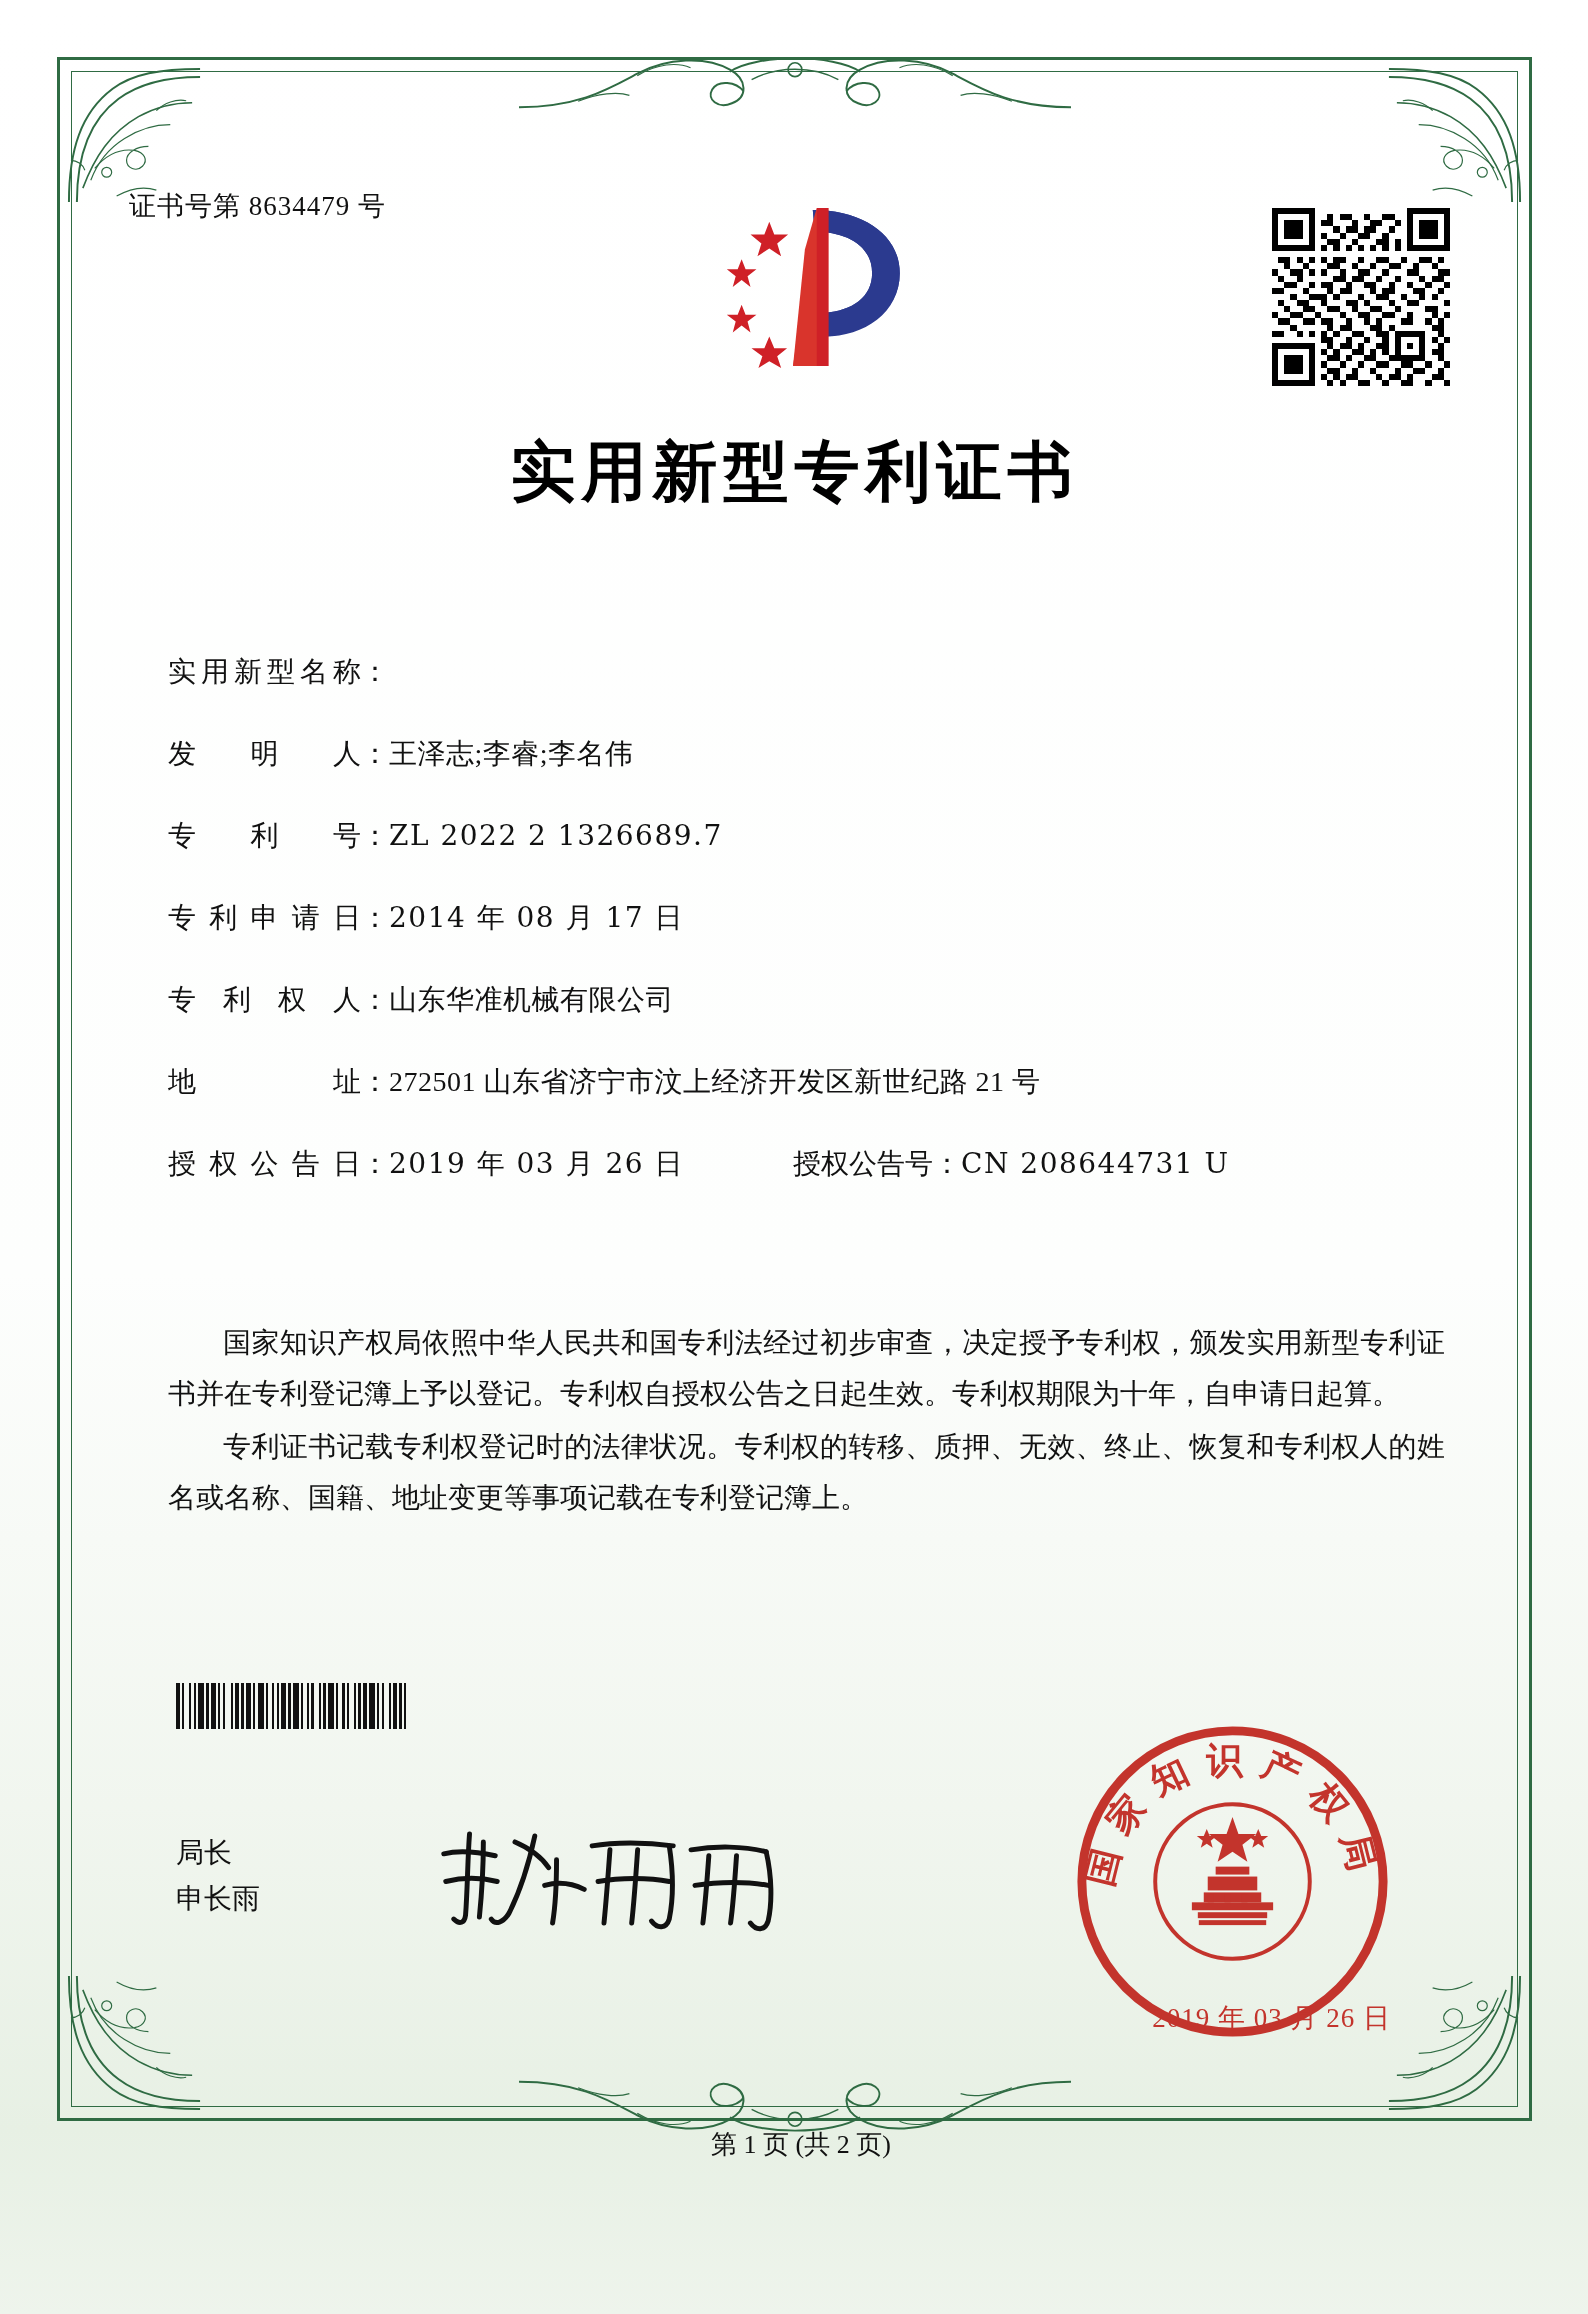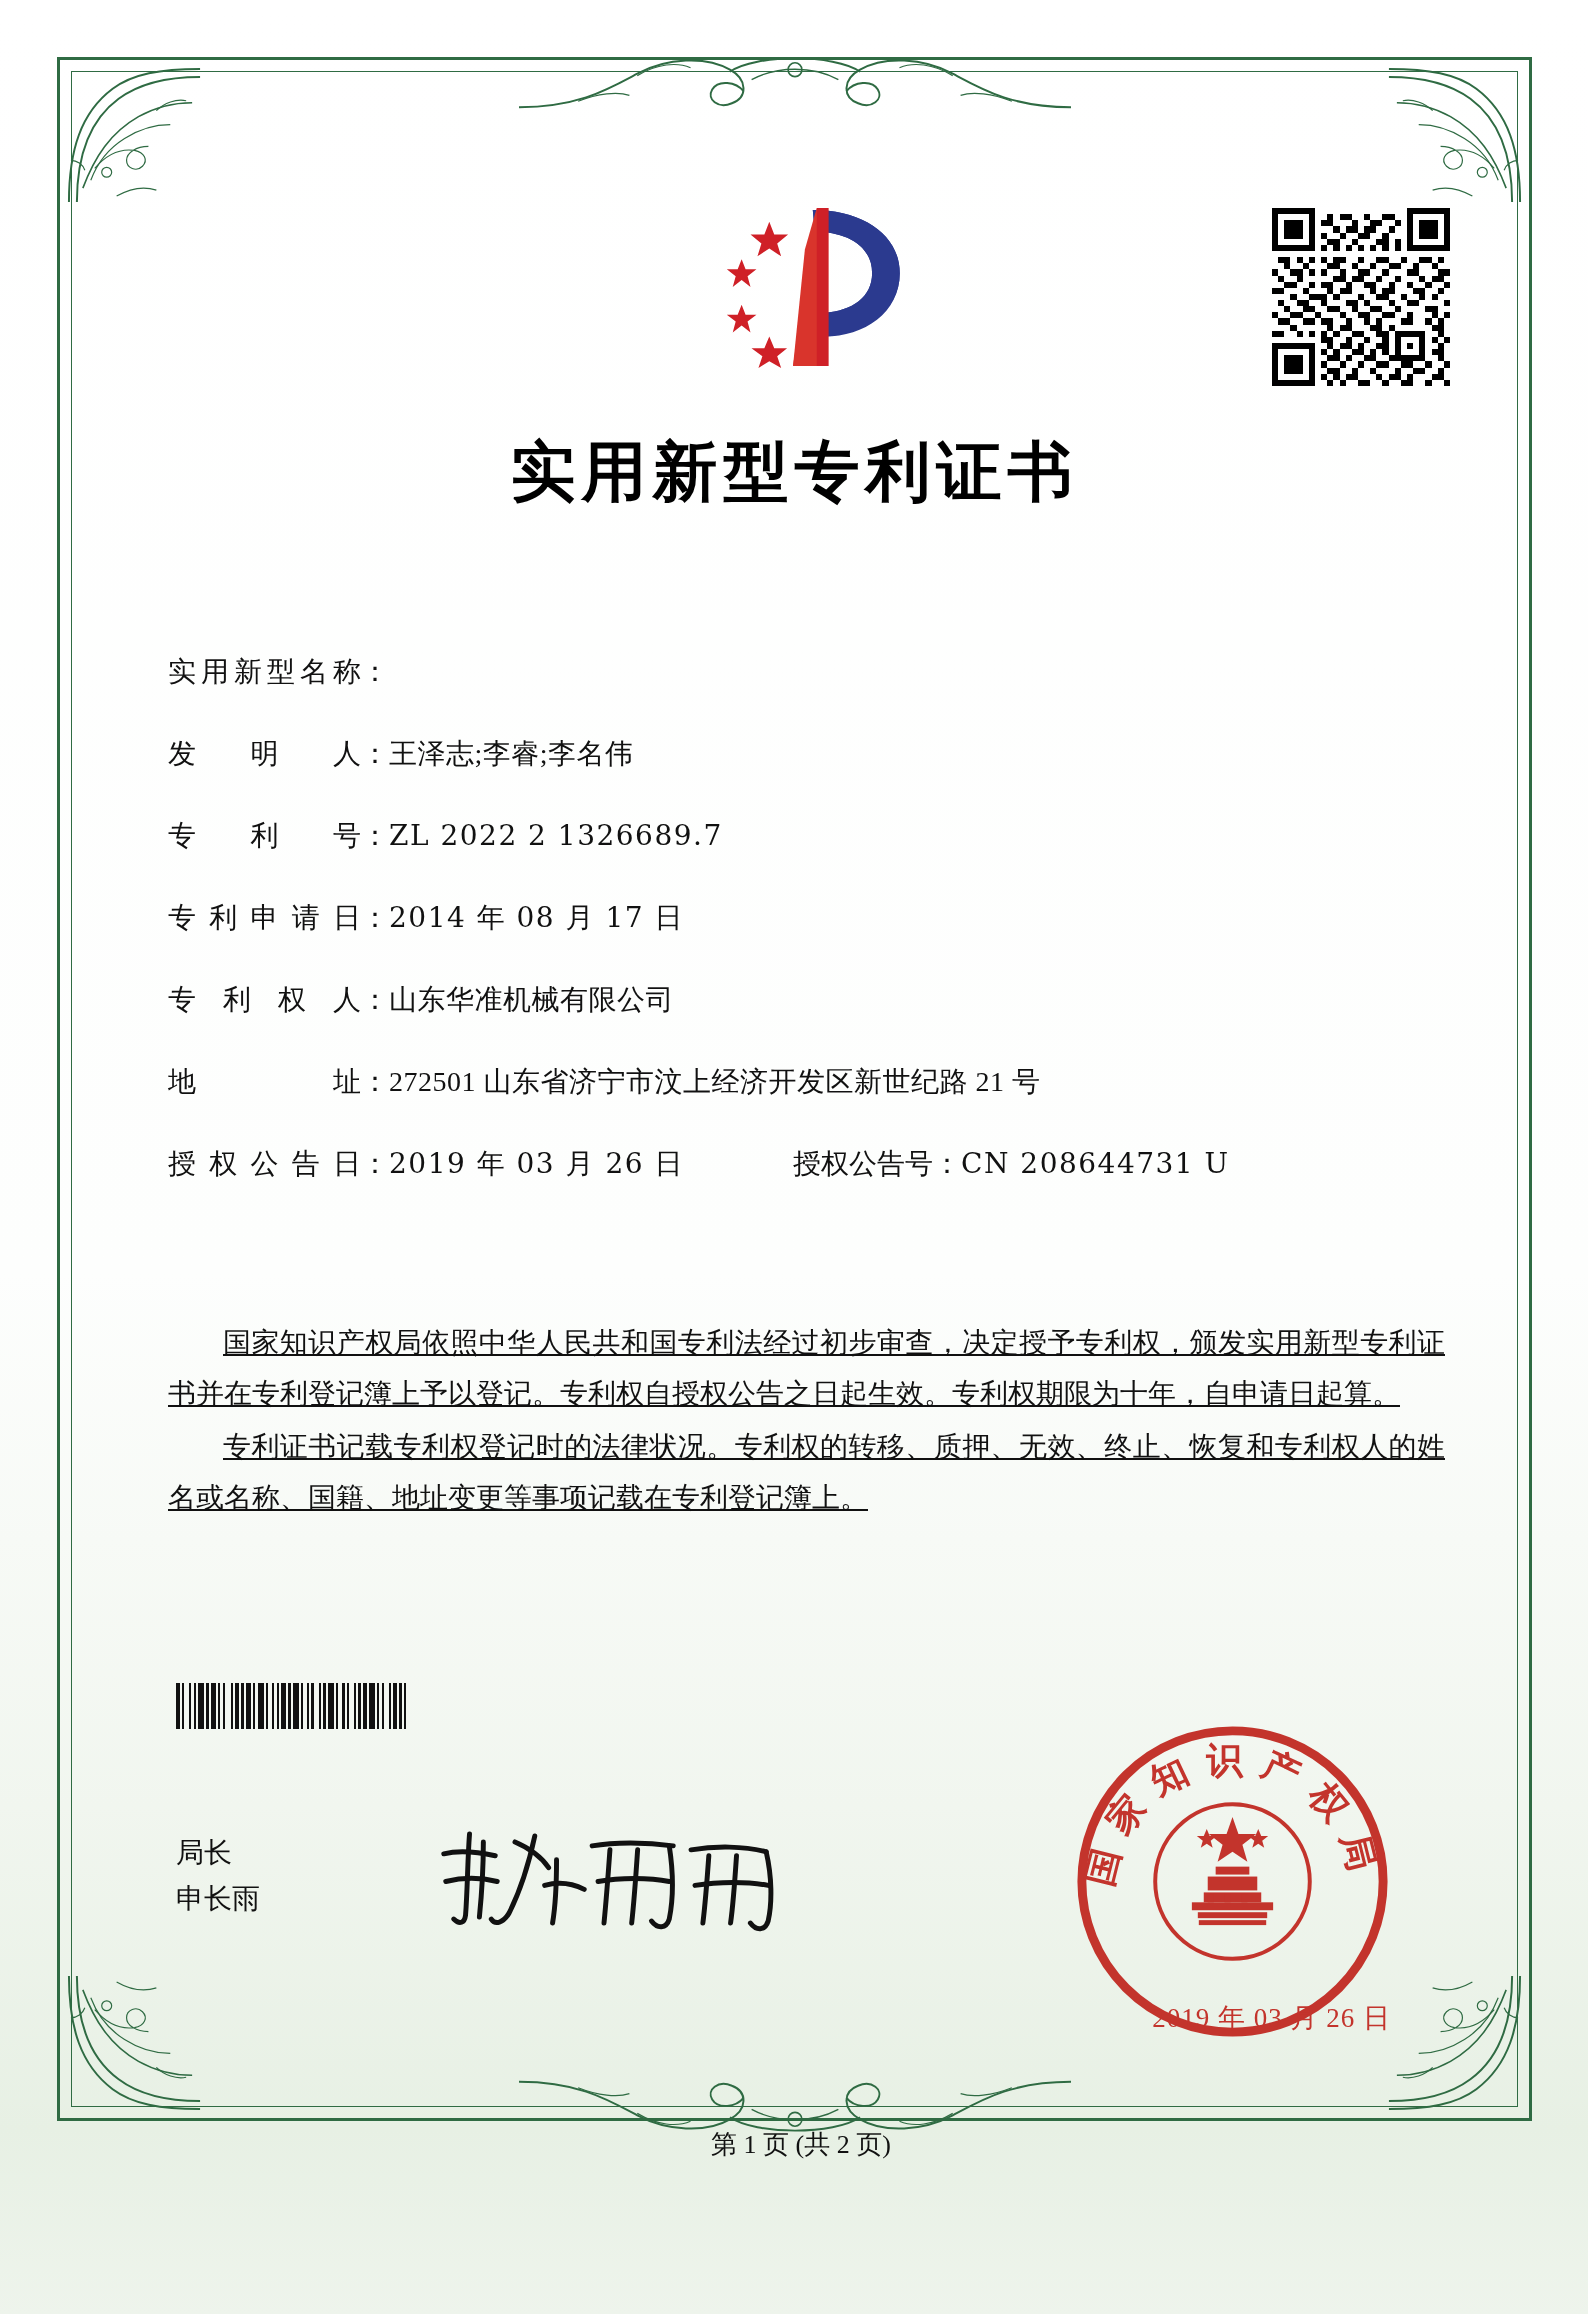--- a/index.html
+++ b/index.html
@@ -155,21 +155,20 @@
 
   .paragraphs {
     position: absolute;
     left: 168px;
     right: 144px;
     top: 1317px;
     font-size: 28px;
     line-height: 51px;
     text-align: justify;
     color: #111;
-    text-decoration: underline;
   }
   .paragraphs p {
     margin: 0 0 2px 0;
     text-indent: 55px;
   }
 
   
   .barcode {
     position: absolute;
     left: 176px;
@@ -326,20 +325,23 @@
       <path d="M214 22 C240 4 320 4 346 22"></path>
       <path d="M236 30 C262 16 298 16 324 30" stroke-width="1.4"></path>
       <circle cx="280" cy="20" r="7" stroke-width="1.6"></circle>
       <path d="M120 26 C140 14 160 12 174 18" stroke-width="1.2"></path>
       <path d="M440 26 C420 14 400 12 386 18" stroke-width="1.2"></path>
       <path d="M60 52 C80 44 100 42 112 46" stroke-width="1.2"></path>
       <path d="M500 52 C480 44 460 42 448 46" stroke-width="1.2"></path>
     </svg>
   </div>
 
+  <div class="content">
+    <div class="cert-no">证书号第 8634479 号</div>
+  </div>
 
   <div class="logo">
     <svg viewBox="0 0 260 200">
 
       <path d="M148 22 C200 22 236 48 236 86 C236 126 198 148 160 150 L160 126 C188 124 208 110 208 86 C208 58 182 44 150 44 Z" fill="#2b3a8f"></path>
       <path d="M150 44 C182 44 208 58 208 86 C208 110 188 124 160 126 L160 150 C200 150 236 126 236 86 C236 48 200 22 148 22 Z" fill="#2b3a8f"></path>
 
       <path d="M152 20 L164 20 L164 180 L128 180 Z" fill="#cf2027"></path>
       <path d="M152 20 L140 62 L128 180 L152 180 Z" fill="#d9342c"></path>
 

